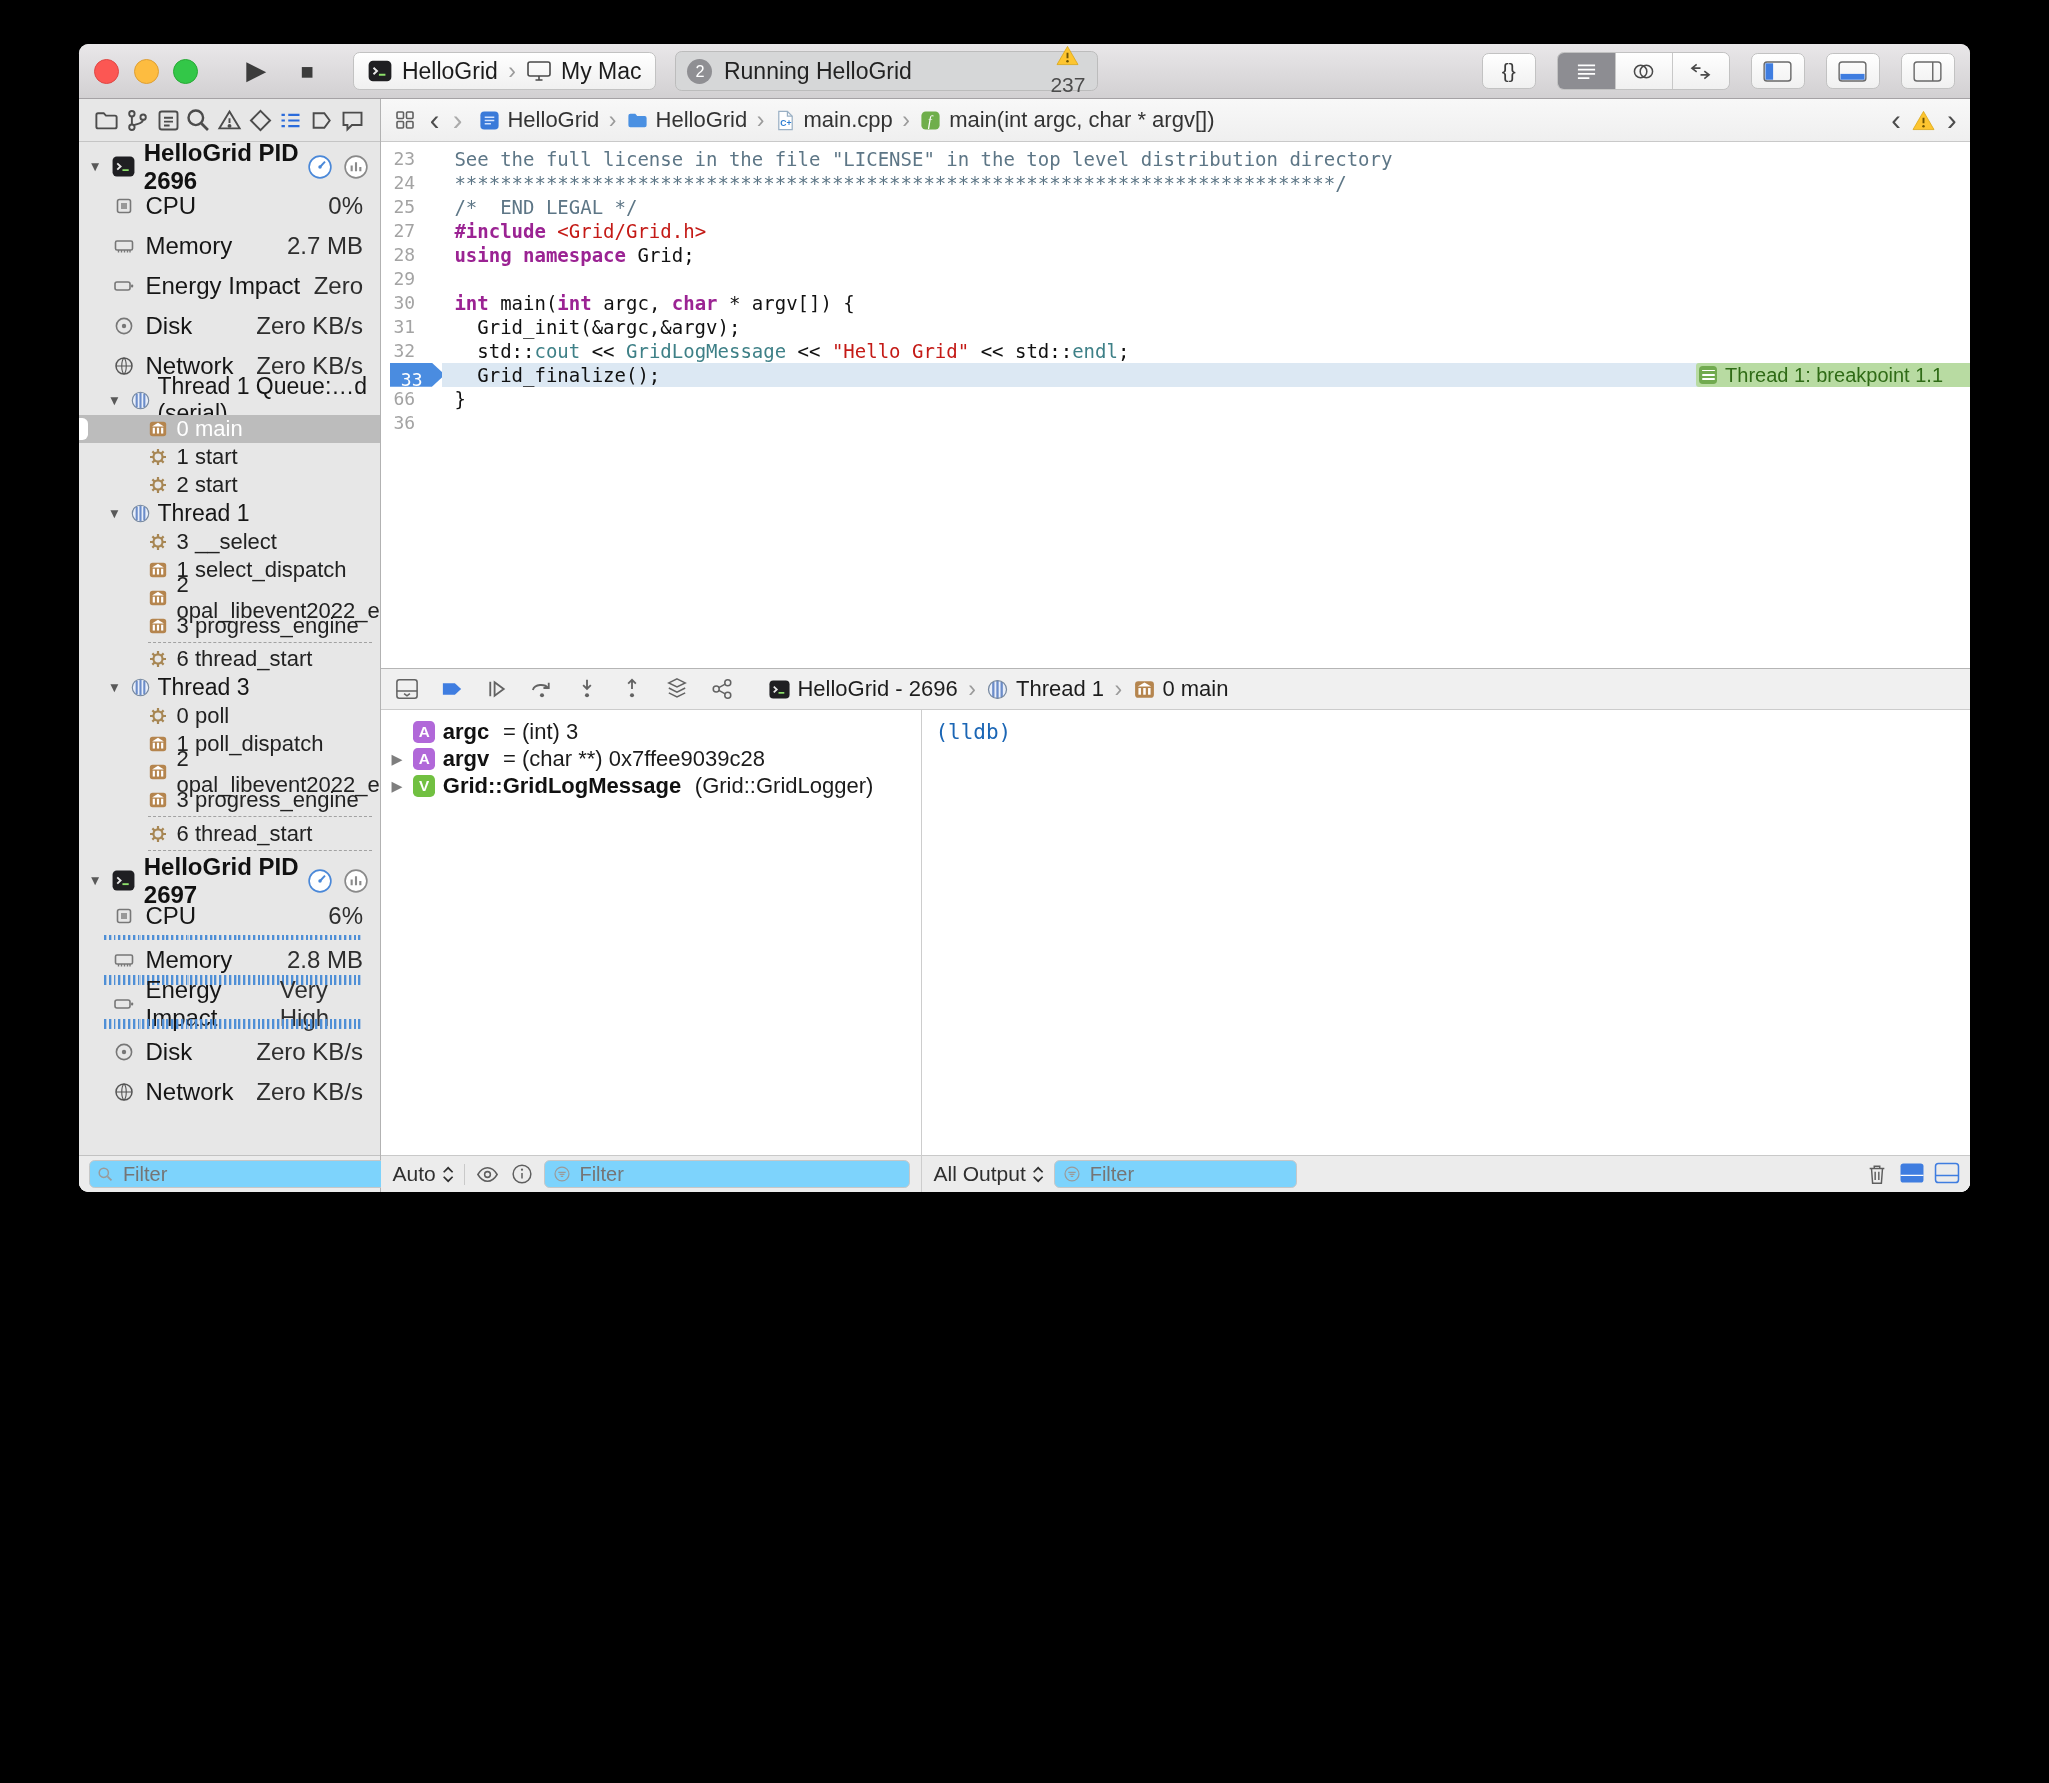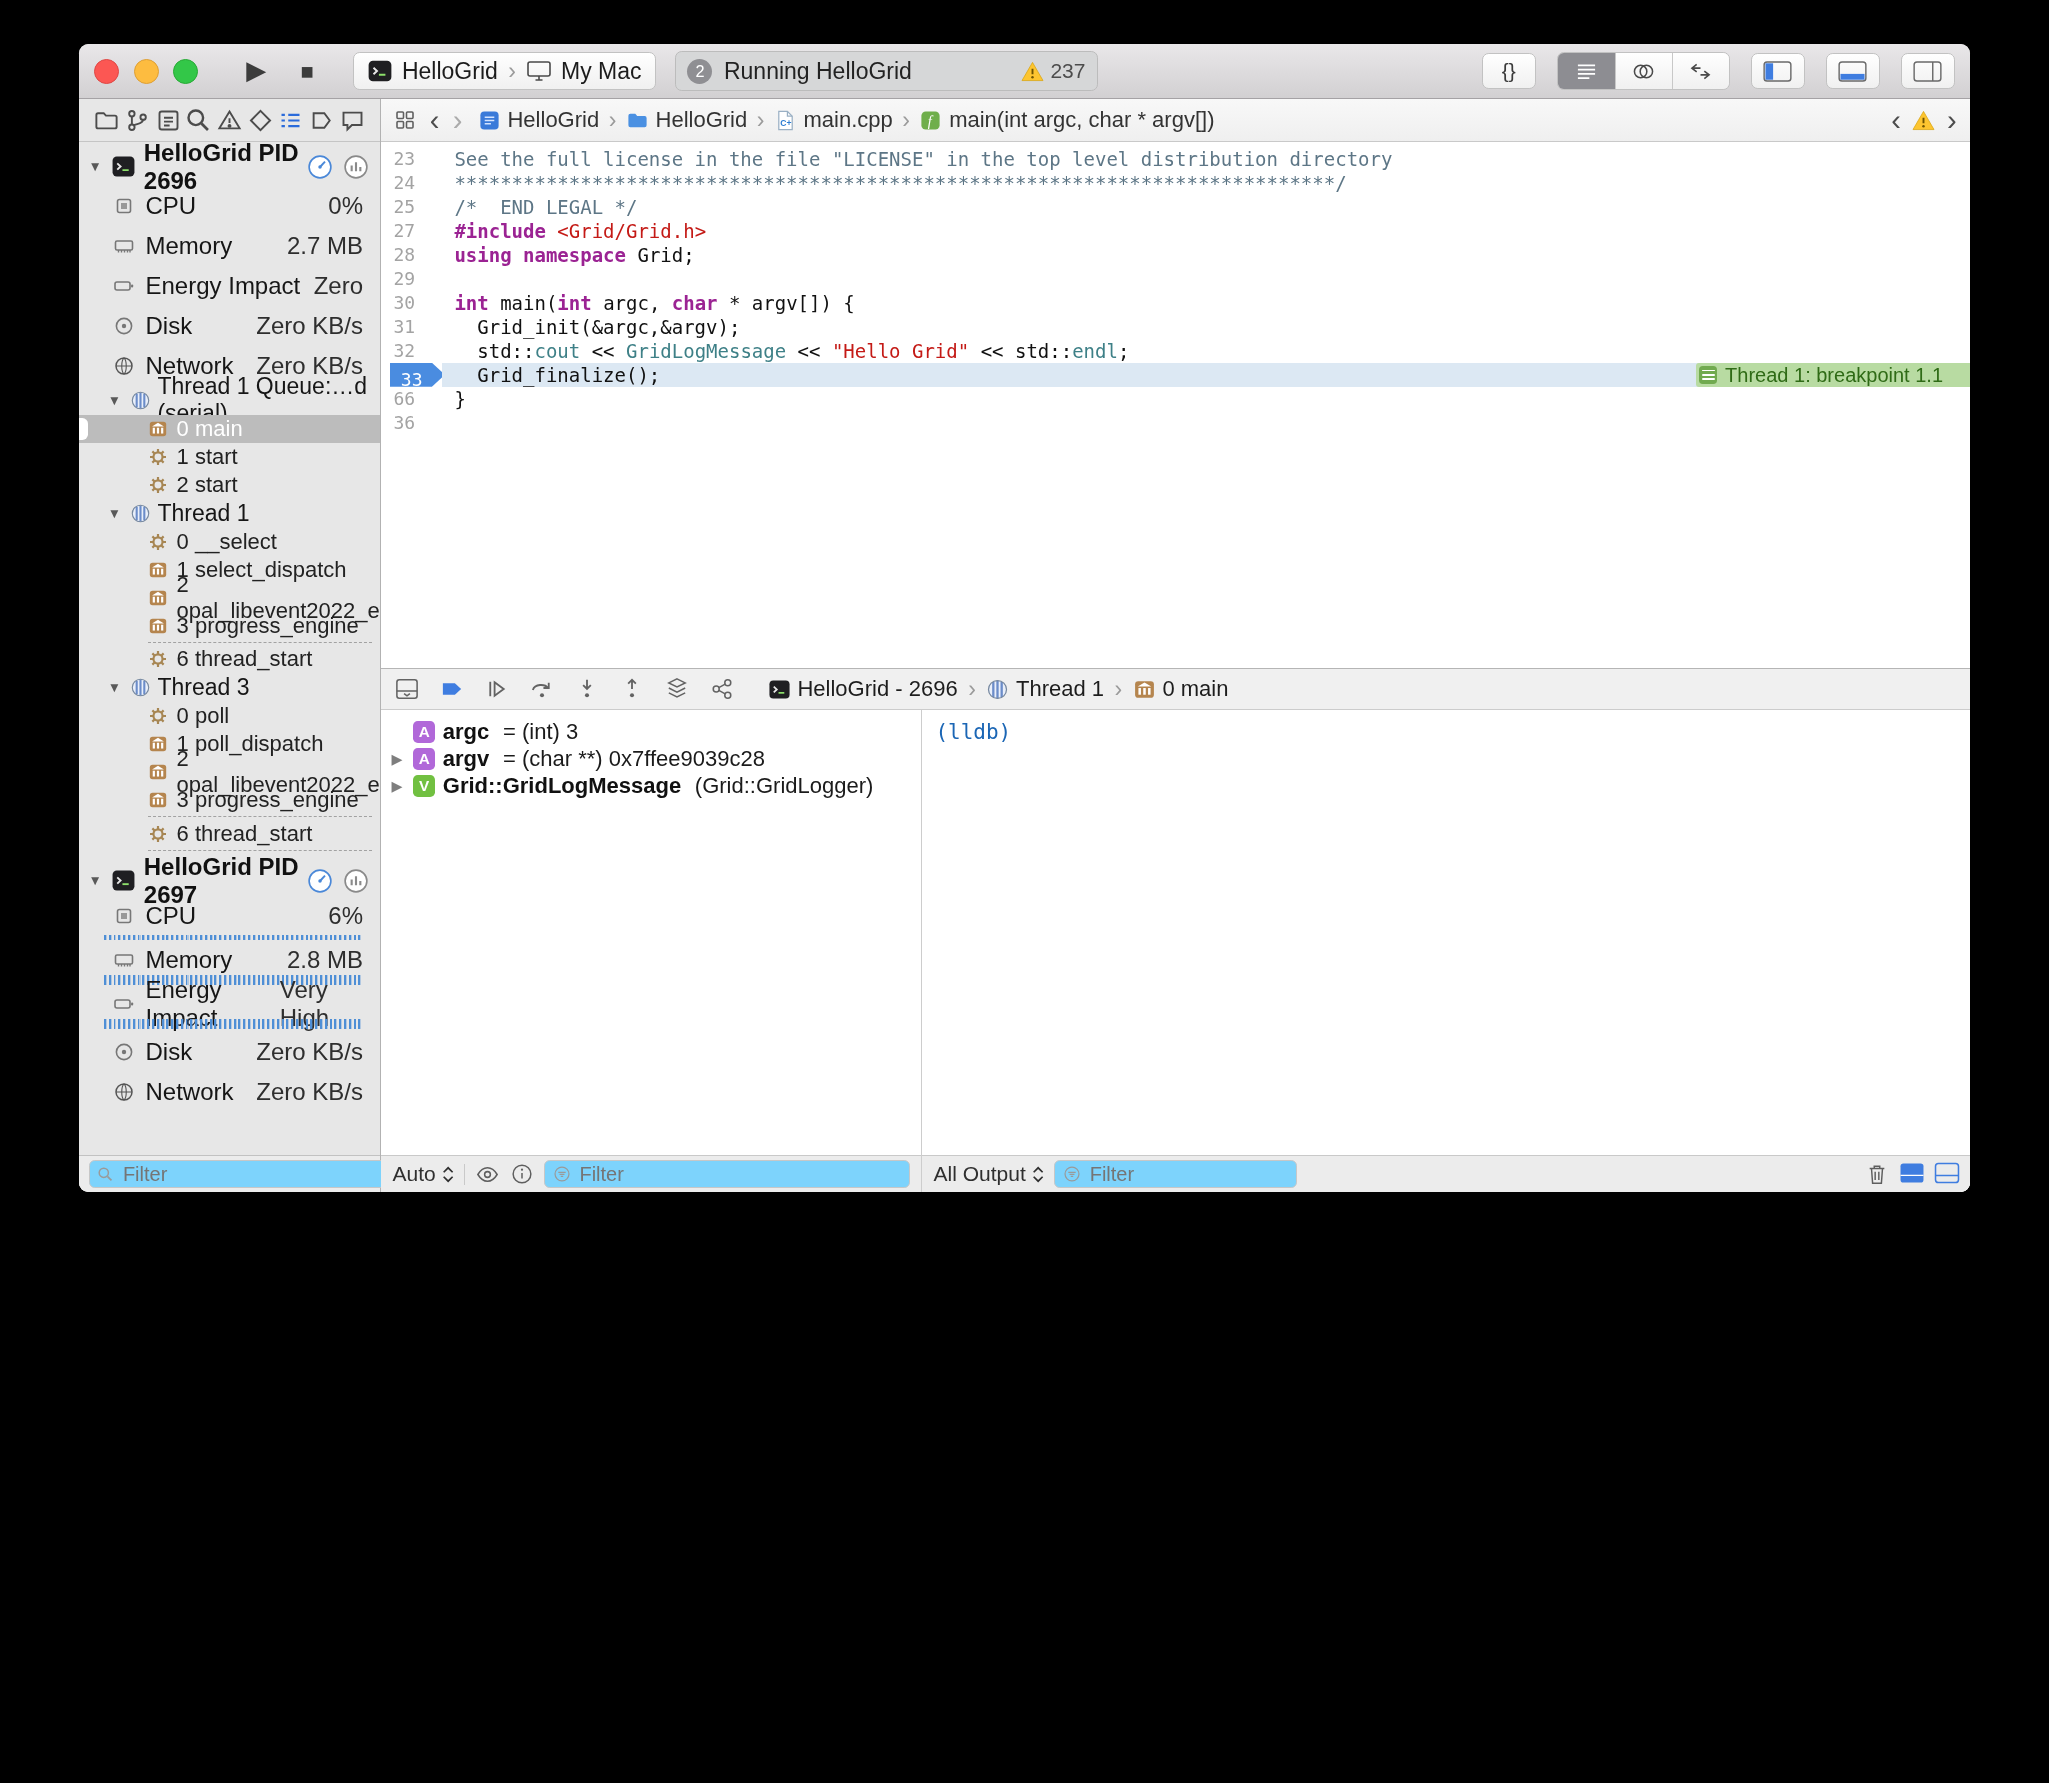--- a/index.html
+++ b/index.html
@@ -17,21 +17,21 @@
   .tl.yel{background:#fdbc40;border:1px solid #de9f34;}
   .tl.grn{background:#33c748;border:1px solid #27aa35;}
   .tbtn{background:none;border:none;padding:0 13.4px;color:#3c3c3c;cursor:default;}
   .scheme{display:flex;align-items:center;gap:8.6px;height:36px;padding:0 13.4px;margin-left:21px;
           background:linear-gradient(#fff,#f0f0f0);border:1px solid #c2c2c2;border-radius:6.7px;font-size:23px;color:#1c1c1c;}
   .crumb-sep{color:#9b9b9b;font-size:23px;padding:0 1.9px;}
   .activity{display:flex;align-items:center;gap:11.5px;height:38px;width:398px;margin-left:19px;padding:0 11.5px;
             background:#d6d7d8;border:1px solid #bcbcbc;border-radius:6.7px;font-size:23px;color:#222;}
   .act-badge{width:25px;height:25px;border-radius:50%;background:#8f8f93;color:#fff;font-size:16.3px;
              display:flex;align-items:center;justify-content:center;flex:none;}
-  .act-warn{margin-left:auto;display:flex;align-items:center;gap:6.7px;color:#4c4c4c;font-size:21px;}
+  .act-warn{margin-left:auto;display:flex;align-items:center;gap:6.7px;color:#4c4c4c;font-size:21px;flex-direction:column;}
   .tb-right{margin-left:auto;display:flex;align-items:center;gap:21px;}
   .pillbtn{height:36px;min-width:54px;display:flex;align-items:center;justify-content:center;
            background:linear-gradient(#fff,#f0f0f0);border:1px solid #c2c2c2;border-radius:6.7px;
            font-size:21px;color:#3a3a3a;padding:0 9.6px;}
   .seg{display:flex;border:1px solid #c2c2c2;border-radius:6.7px;overflow:hidden;}
   .seg .segbtn{width:57px;height:36px;display:flex;align-items:center;justify-content:center;
                background:linear-gradient(#fff,#f0f0f0);color:#4a4a4a;border:none;border-left:1px solid #c8c8c8;}
   .seg .segbtn:first-child{border-left:none;}
   .seg .segbtn.sel{background:#8d8d92;color:#fff;}
   
@@ -413,21 +413,21 @@
           <div class="row-frame">
 
       <span class="icon" style="width:20px;height:20px">
               <svg viewBox="0 0 22 22">
                 <g stroke="#a78653" stroke-width="2.4" fill="none">
                   <circle cx="11" cy="11" r="5"></circle>
                   <path d="M11 2.2v3.4M11 16.4v3.4M2.2 11h3.4M16.4 11h3.4M4.8 4.8l2.4 2.4M14.8 14.8l2.4 2.4M17.2 4.8l-2.4 2.4M7.2 14.8l-2.4 2.4"></path>
                 </g>
               </svg>
             </span>
-            <span class="flabel">0 __select</span>
+            <span class="flabel">3 __select</span>
           </div>
           <div class="row-frame">
 
       <span class="icon" style="width:20px;height:20px">
               <svg viewBox="0 0 22 22">
                 <rect x="2" y="3" width="18" height="16" rx="3" fill="#b5854e"></rect>
                 <path d="M4.5 8.2 11 4.2l6.5 4z" fill="#fff"></path>
                 <rect x="5.2" y="9.6" width="2.4" height="6.4" fill="#fff"></rect>
                 <rect x="9.8" y="9.6" width="2.4" height="6.4" fill="#fff"></rect>
                 <rect x="14.4" y="9.6" width="2.4" height="6.4" fill="#fff"></rect>

